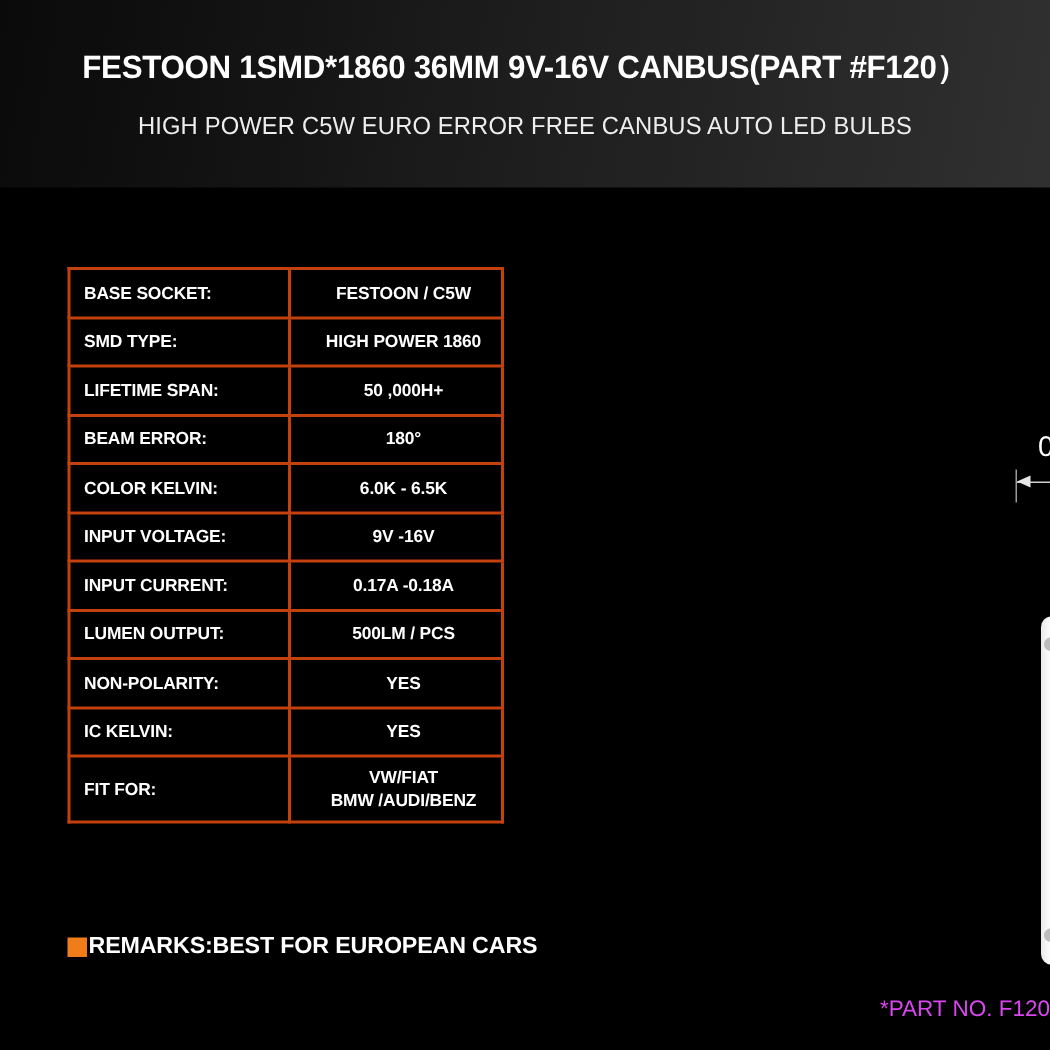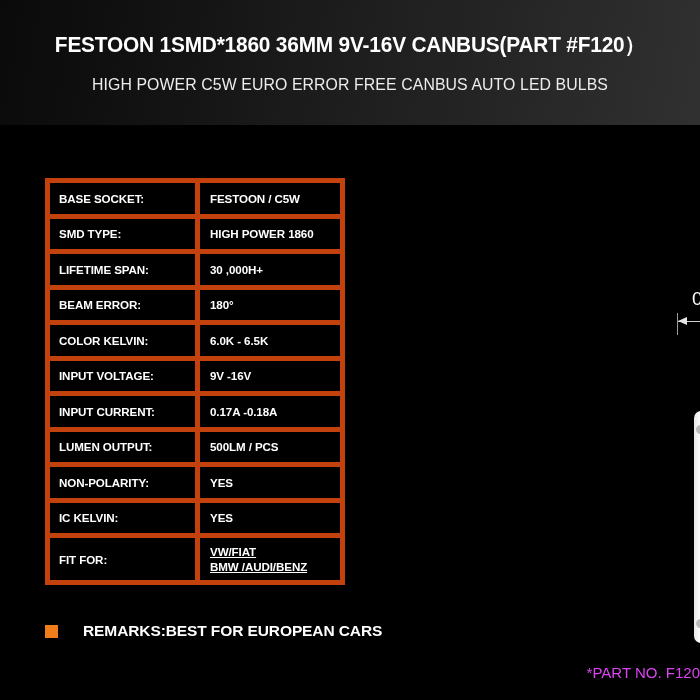--- a/index.html
+++ b/index.html
@@ -28,40 +28,40 @@
     white-space:nowrap;transform:scaleX(0.96);
   }
 
   
   .spec-table{
     position:absolute;left:45px;top:178px;width:266px;
     border-collapse:collapse;
     table-layout:fixed;
   }
   .spec-table td{
-    border:5px solid #c2410c;
+    border:2px solid #c2410c;
     color:#ffffff;
     font-size:11.6px;
     font-weight:bold;
     height:30.5px;
     padding:0 0 0 9px;
     vertical-align:middle;
     letter-spacing:-0.1px;
     white-space:nowrap;
     background:#000;
   }
   .spec-table td.k{width:136px;}
-  .spec-table td.v{width:130px;padding-left:10px;}
+  .spec-table td.v{width:130px;padding-left:10px;text-align:center;}
   .spec-table tr.two td{height:42px;line-height:15px;}
-  .v-multi span{display:block;text-decoration:underline;}
+  .v-multi span{display:block;}
 
   
   .remarks{
     position:absolute;left:45px;top:622px;
-    display:flex;align-items:center;gap:25px;
+    display:flex;align-items:center;gap:1px;
   }
   .remarks-bullet{
     width:13px;height:13px;background:#f07d1a;display:block;flex:0 0 auto;
   }
   .remarks-text{
     color:#ffffff;font-size:15.5px;font-weight:bold;white-space:nowrap;letter-spacing:-0.1px;
   }
 
   
   .footer-part{
@@ -111,21 +111,21 @@
       <tr>
         <td class="k">BASE SOCKET:</td>
         <td class="v">FESTOON / C5W</td>
       </tr>
       <tr>
         <td class="k">SMD TYPE:</td>
         <td class="v">HIGH POWER 1860</td>
       </tr>
       <tr>
         <td class="k">LIFETIME SPAN:</td>
-        <td class="v">30 ,000H+</td>
+        <td class="v">50 ,000H+</td>
       </tr>
       <tr>
         <td class="k">BEAM ERROR:</td>
         <td class="v">180°</td>
       </tr>
       <tr>
         <td class="k">COLOR KELVIN:</td>
         <td class="v">6.0K - 6.5K</td>
       </tr>
       <tr>

